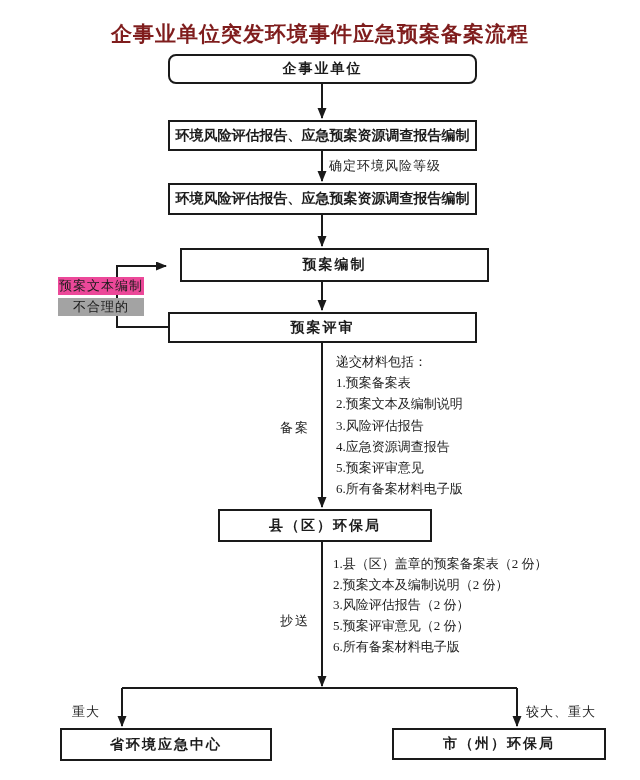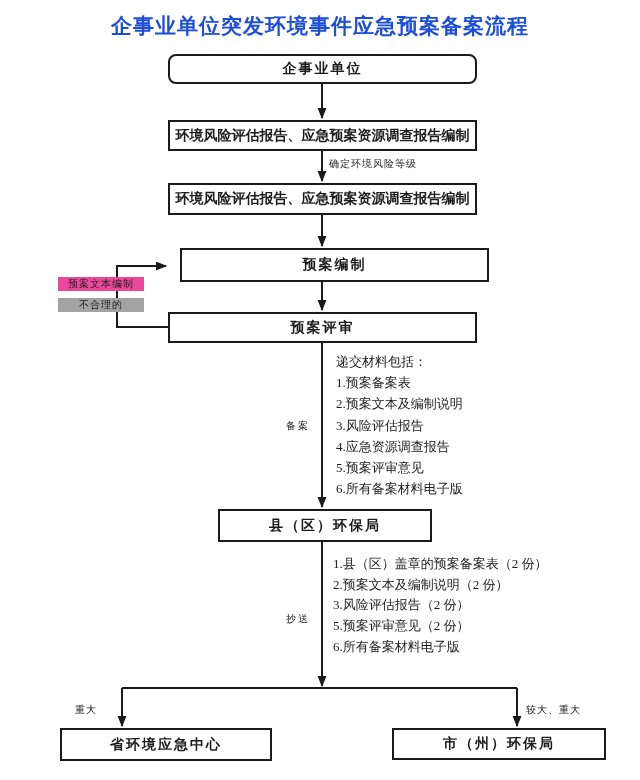--- a/index.html
+++ b/index.html
@@ -12,28 +12,28 @@
     width: 640px;
     height: 780px;
     background: #ffffff;
     font-family: "Liberation Serif", "DejaVu Serif", serif;
     color: #1c1c1c;
     overflow: hidden;
   }
   .title {
     position: absolute;
     left: 0;
-    top: 12px;
+    top: 20px;
     width: 640px;
     text-align: center;
     font-size: 21px;
     font-weight: 700;
     letter-spacing: 1px;
     margin: 0;
-    color: #1d4ed8;
+    color: #7f1d1d;
   }
   .lines {
     position: absolute;
     left: 0;
     top: 0;
     width: 640px;
     height: 780px;
   }
   .node {
     position: absolute;
@@ -52,21 +52,21 @@
   .node-report1     { left:168px; top:120px; width:309px; height:31px; letter-spacing:0; }
   .node-report2     { left:168px; top:183px; width:309px; height:32px; letter-spacing:0; }
   .node-preparation { left:180px; top:248px; width:309px; height:34px; }
   .node-review      { left:168px; top:312px; width:309px; height:31px; }
   .node-county      { left:218px; top:509px; width:214px; height:33px; }
   .node-provincial  { left: 18px; top:728px; width:212px; height:33px;margin-left:42px; }
   .node-city        { left:392px; top:728px; width:214px; height:32px; }
 
   .edge-label {
     position: absolute;
-    font-size: 10px;
+    font-size: 13px;
     font-weight: 500;
     letter-spacing: 1px;
     white-space: nowrap;
     color: #1c1c1c;
   }
   .lbl-determine { left:329px; top:157px; }
   .lbl-feedback1 { left:58px;  top:277px; width:86px; text-align:center; background:#ec4899; }
   .lbl-feedback2 { left:58px;  top:298px; width:86px; text-align:center; background:#a3a3a3; }
   .lbl-filing    { left:268px; top:419px; width:42px; text-align:right; letter-spacing:2px; }
   .lbl-copy      { left:268px; top:612px; width:42px; text-align:right; letter-spacing:2px; }

